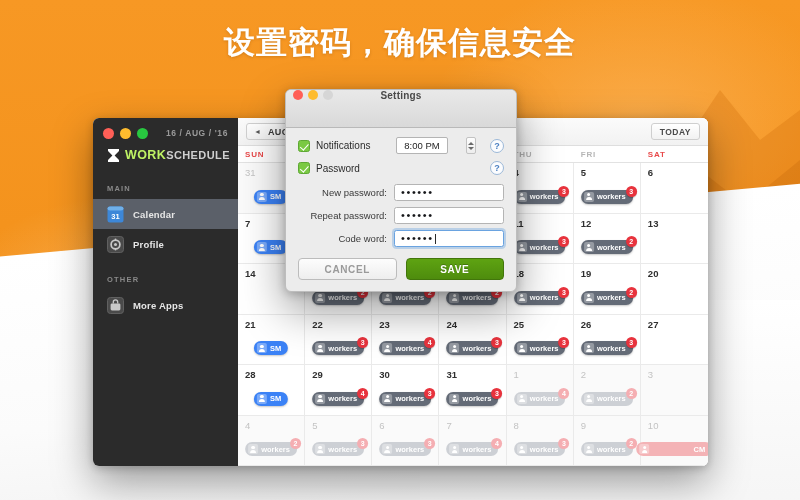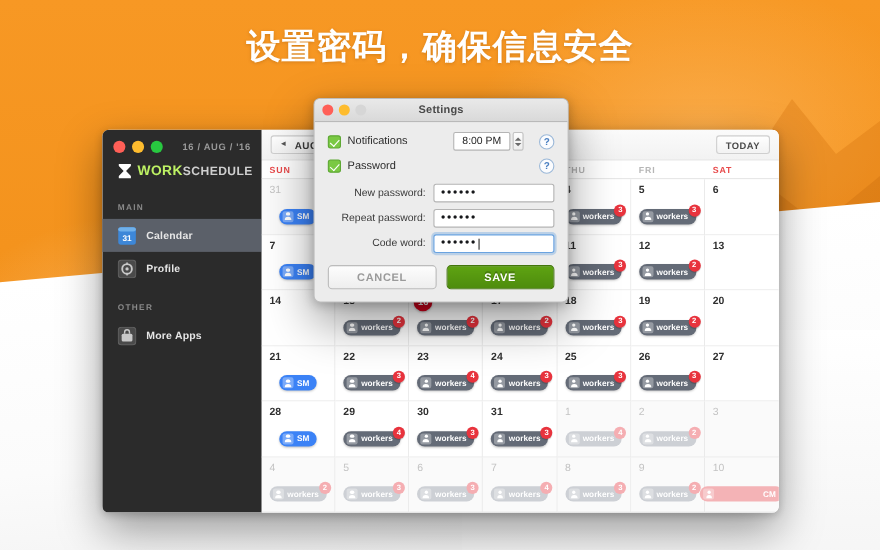--- a/index.html
+++ b/index.html
@@ -169,23 +169,23 @@
   .cell.other .badge .cnt { background: #f5aeb2; box-shadow: none; }
 
   
   .dialog {
     position: absolute; left: 285px; top: 89px; width: 232px;
     background: #ececec; border-radius: 6px;
     box-shadow: 0 18px 44px rgba(0,0,0,.4), 0 2px 10px rgba(0,0,0,.22);
     overflow: hidden; border: 1px solid #bdbdbd;
   }
   .dlg-titlebar {
-    height: 21px; background: linear-gradient(180deg,#e9e9e9,#d9d9d9);
+    height: 38px; background: linear-gradient(180deg,#e9e9e9,#d9d9d9);
     border-bottom: 1px solid #b9b9b9;
-    display: flex; align-items: center; position: relative;
+    display: flex; position: relative;
   }
   .dlg-tl-row { position: absolute; left: 7px; display: flex; gap: 5px; }
   .dlg-tl { width: 10px; height: 10px; border-radius: 50%; }
   .dlg-tl.red { background: #ff5f57; }
   .dlg-tl.yellow { background: #febc2e; }
   .dlg-tl.gray { background: #d6d6d6; }
   .dlg-title {
     width: 100%; text-align: center; font-size: 10px;
     color: #4a4a4a; font-weight: bold; letter-spacing: .2px;
   }
@@ -196,21 +196,21 @@
     width: 12px; height: 12px; border-radius: 2.5px; background: #7ac943;
     border: 1px solid #5ea834; margin-right: 6px; position: relative; flex: 0 0 12px;
   }
   .checkbox::after {
     content: ""; position: absolute; left: 3.2px; top: 1.2px;
     width: 3.6px; height: 6.6px; border: solid #fff;
     border-width: 0 1.8px 1.8px 0; transform: rotate(42deg);
   }
   .chk-label { font-size: 10px; color: #2c2c2c; }
   .time-box {
-    margin-left: auto; display: flex; align-items: center; gap: 2px;
+    margin-left: auto; display: flex; align-items: center; gap: 18px;
   }
   .time-field {
     background: #fff; border: 1px solid #b4b4b4; border-radius: 2px;
     height: 17px; min-width: 52px; padding: 0 5px;
     display: flex; align-items: center; justify-content: center;
     font-size: 9.5px; color: #1e1e1e;
   }
   .stepper {
     width: 10px; height: 17px; border: 1px solid #c2c2c2; border-radius: 2px;
     background: linear-gradient(180deg,#fdfdfd,#ededed);

